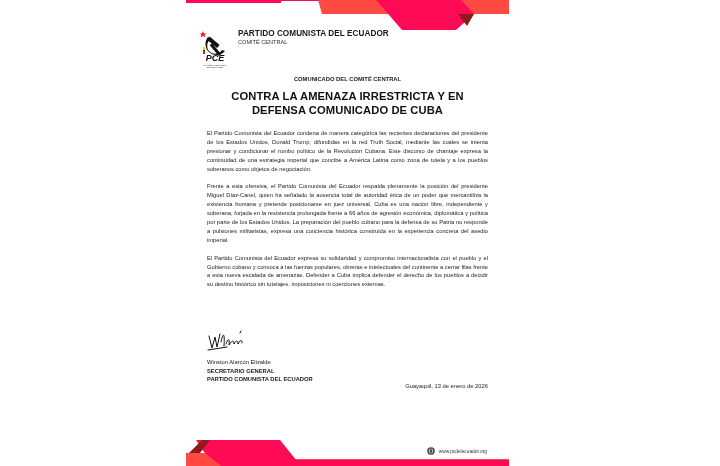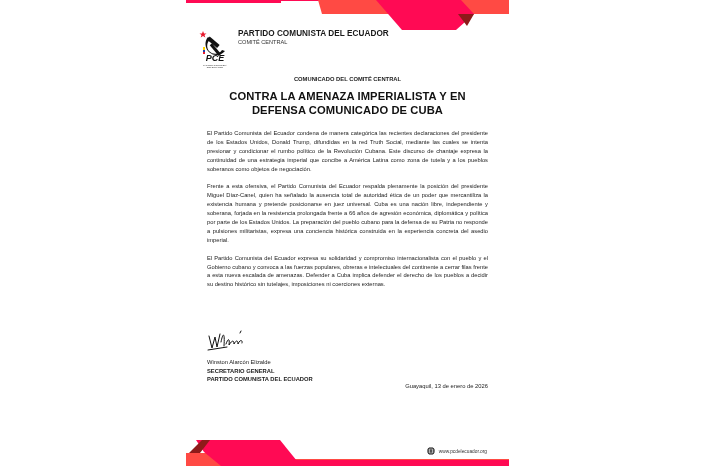--- a/index.html
+++ b/index.html
@@ -54,21 +54,21 @@
     </div>
     <div class="org">
       <div class="org-name">PARTIDO COMUNISTA DEL ECUADOR</div>
       <div class="org-sub">COMITÉ CENTRAL</div>
     </div>
   </div>
 
   <div class="kicker">COMUNICADO DEL COMITÉ CENTRAL</div>
 
   <div class="title">
-    <div>CONTRA LA AMENAZA IMPERIALISTA Y EN</div>
+    <div>CONTRA LA AMENAZA IRRESTRICTA Y EN</div>
     <div>DEFENSA COMUNICADO DE CUBA</div>
   </div>
 
   <div class="body">
     <p>El Partido Comunista del Ecuador condena de manera categórica las recientes declaraciones del presidente de los Estados Unidos, Donald Trump, difundidas en la red Truth Social, mediante las cuales se intenta presionar y condicionar el rumbo político de la Revolución Cubana. Este discurso de chantaje expresa la continuidad de una estrategia imperial que concibe a América Latina como zona de tutela y a los pueblos soberanos como objetos de negociación.</p>
     <p>Frente a esta ofensiva, el Partido Comunista del Ecuador respalda plenamente la posición del presidente Miguel Díaz-Canel, quien ha señalado la ausencia total de autoridad ética de un poder que mercantiliza la existencia humana y pretende posicionarse en juez universal. Cuba es una nación libre, independiente y soberana, forjada en la resistencia prolongada frente a 66 años de agresión económica, diplomática y política por parte de los Estados Unidos. La preparación del pueblo cubano para la defensa de su Patria no responde a pulsiones militaristas, expresa una conciencia histórica construida en la experiencia concreta del asedio imperial.</p>
     <p>El Partido Comunista del Ecuador expresa su solidaridad y compromiso internacionalista con el pueblo y el Gobierno cubano y convoca a las fuerzas populares, obreras e intelectuales del continente a cerrar filas frente a esta nueva escalada de amenazas. Defender a Cuba implica defender el derecho de los pueblos a decidir su destino histórico sin tutelajes, imposiciones ni coerciones externas.</p>
   </div>
 
   <svg class="signature" viewBox="0 0 40 24">

